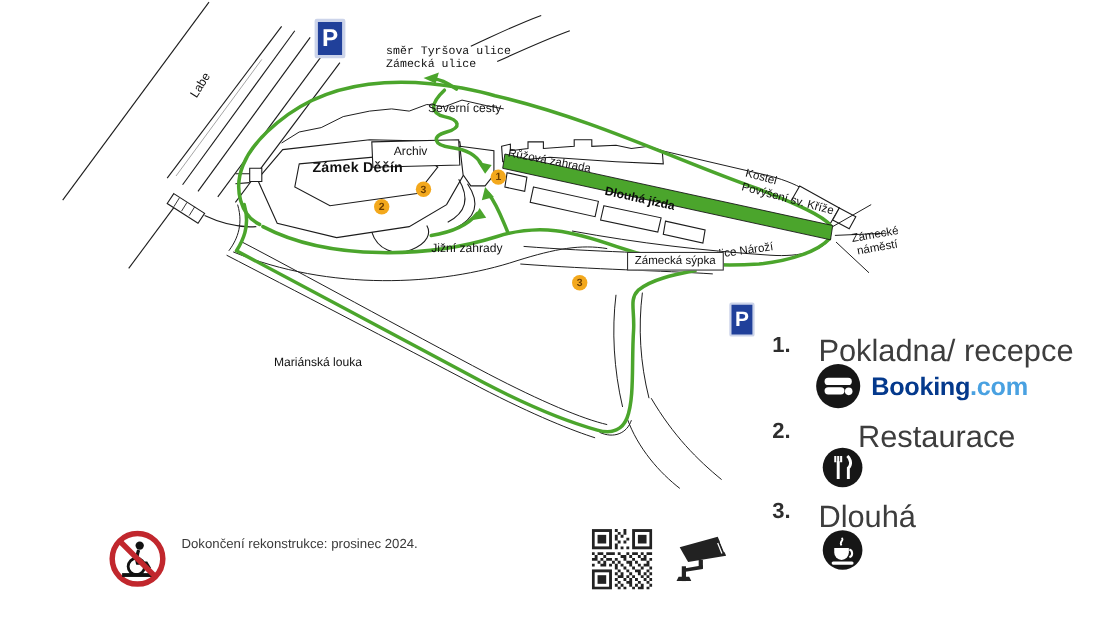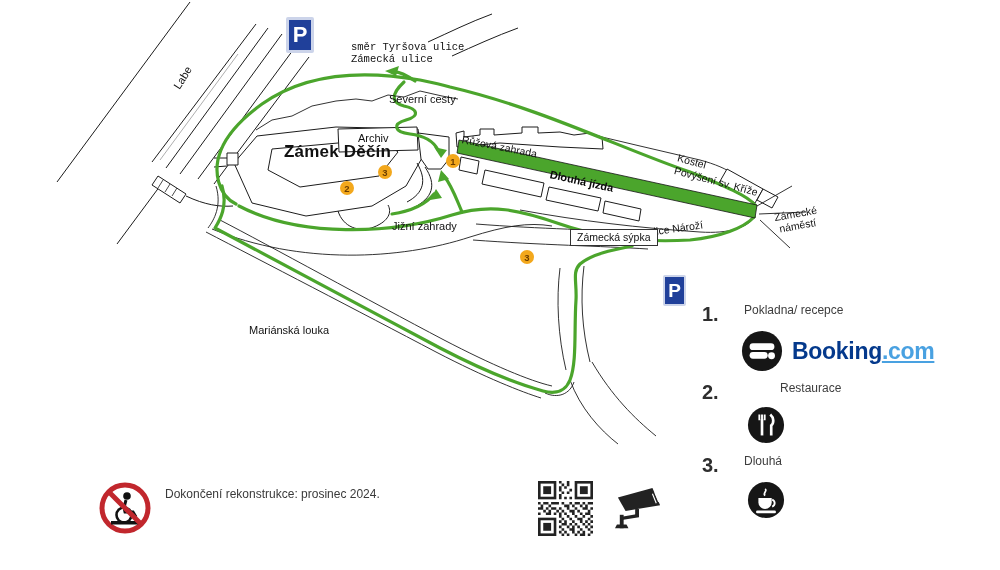--- a/index.html
+++ b/index.html
@@ -2,38 +2,38 @@
 <html><head>
 <meta charset="utf-8">
 <style>
   html,body{margin:0;padding:0;background:#fff;}
   .stage{position:relative;width:1000px;height:570px;background:#fff;overflow:hidden;
          font-family:"Liberation Sans",sans-serif;color:#111;}
   .map-svg{position:absolute;left:0;top:0;}
   .lbl{position:absolute;font-size:11px;line-height:12px;color:#111;white-space:nowrap;}
   .lbl.small{font-size:10.5px;}
   .lbl.two div{white-space:nowrap;}
-  .lbl-zamek{font-size:17px;font-weight:600;letter-spacing:.2px;}
+  .lbl-zamek{font-size:13px;font-weight:600;letter-spacing:.2px;}
   .band-lbl{font-size:11px;font-weight:700;color:#0a0a0a;transform-origin:left center;}
   .rot{transform-origin:left center;}
   .boxlbl{position:absolute;background:#fff;border:1px solid #333;font-size:10.5px;
           padding:1px 6px 2px;white-space:nowrap;}
   .psign{position:absolute;background:#20409a;border:3px solid #ccd4ea;border-radius:2px;
          color:#fff;font-weight:700;display:flex;align-items:center;justify-content:center;}
   .psign.big{width:22px;height:30px;font-size:22px;}
   .psign.sml{width:19px;height:27px;font-size:19px;border-width:2px;}
   .marker{position:absolute;width:14px;height:14px;border-radius:50%;background:#f3a81c;
           color:#6b3d00;font-size:9.5px;font-weight:700;display:flex;align-items:center;
           justify-content:center;}
   .leg-num{position:absolute;font-size:20px;font-weight:600;color:#2e2e2e;}
-  .leg-label{position:absolute;font-size:12px;color:#3d3d3d;}
+  .leg-label{position:absolute;font-size:28px;color:#3d3d3d;}
   .leg-icon{position:absolute;}
   .booking-text{position:absolute;font-size:23px;font-weight:700;letter-spacing:-0.3px;}
   .booking-text .navy{color:#04398c;}
-  .booking-text .lite{color:#49a1e1;text-decoration:underline;}
+  .booking-text .lite{color:#49a1e1;}
   .foot-line{position:absolute;font-size:12px;color:#3a3a3a;white-space:nowrap;}
 </style>
 </head>
 <body>
 
 <div class="stage">
 
   <svg class="map-svg" width="1000" height="570" viewBox="0 0 1000 570">
 
     <g stroke="#1c1c1c" stroke-width="1" fill="none">

